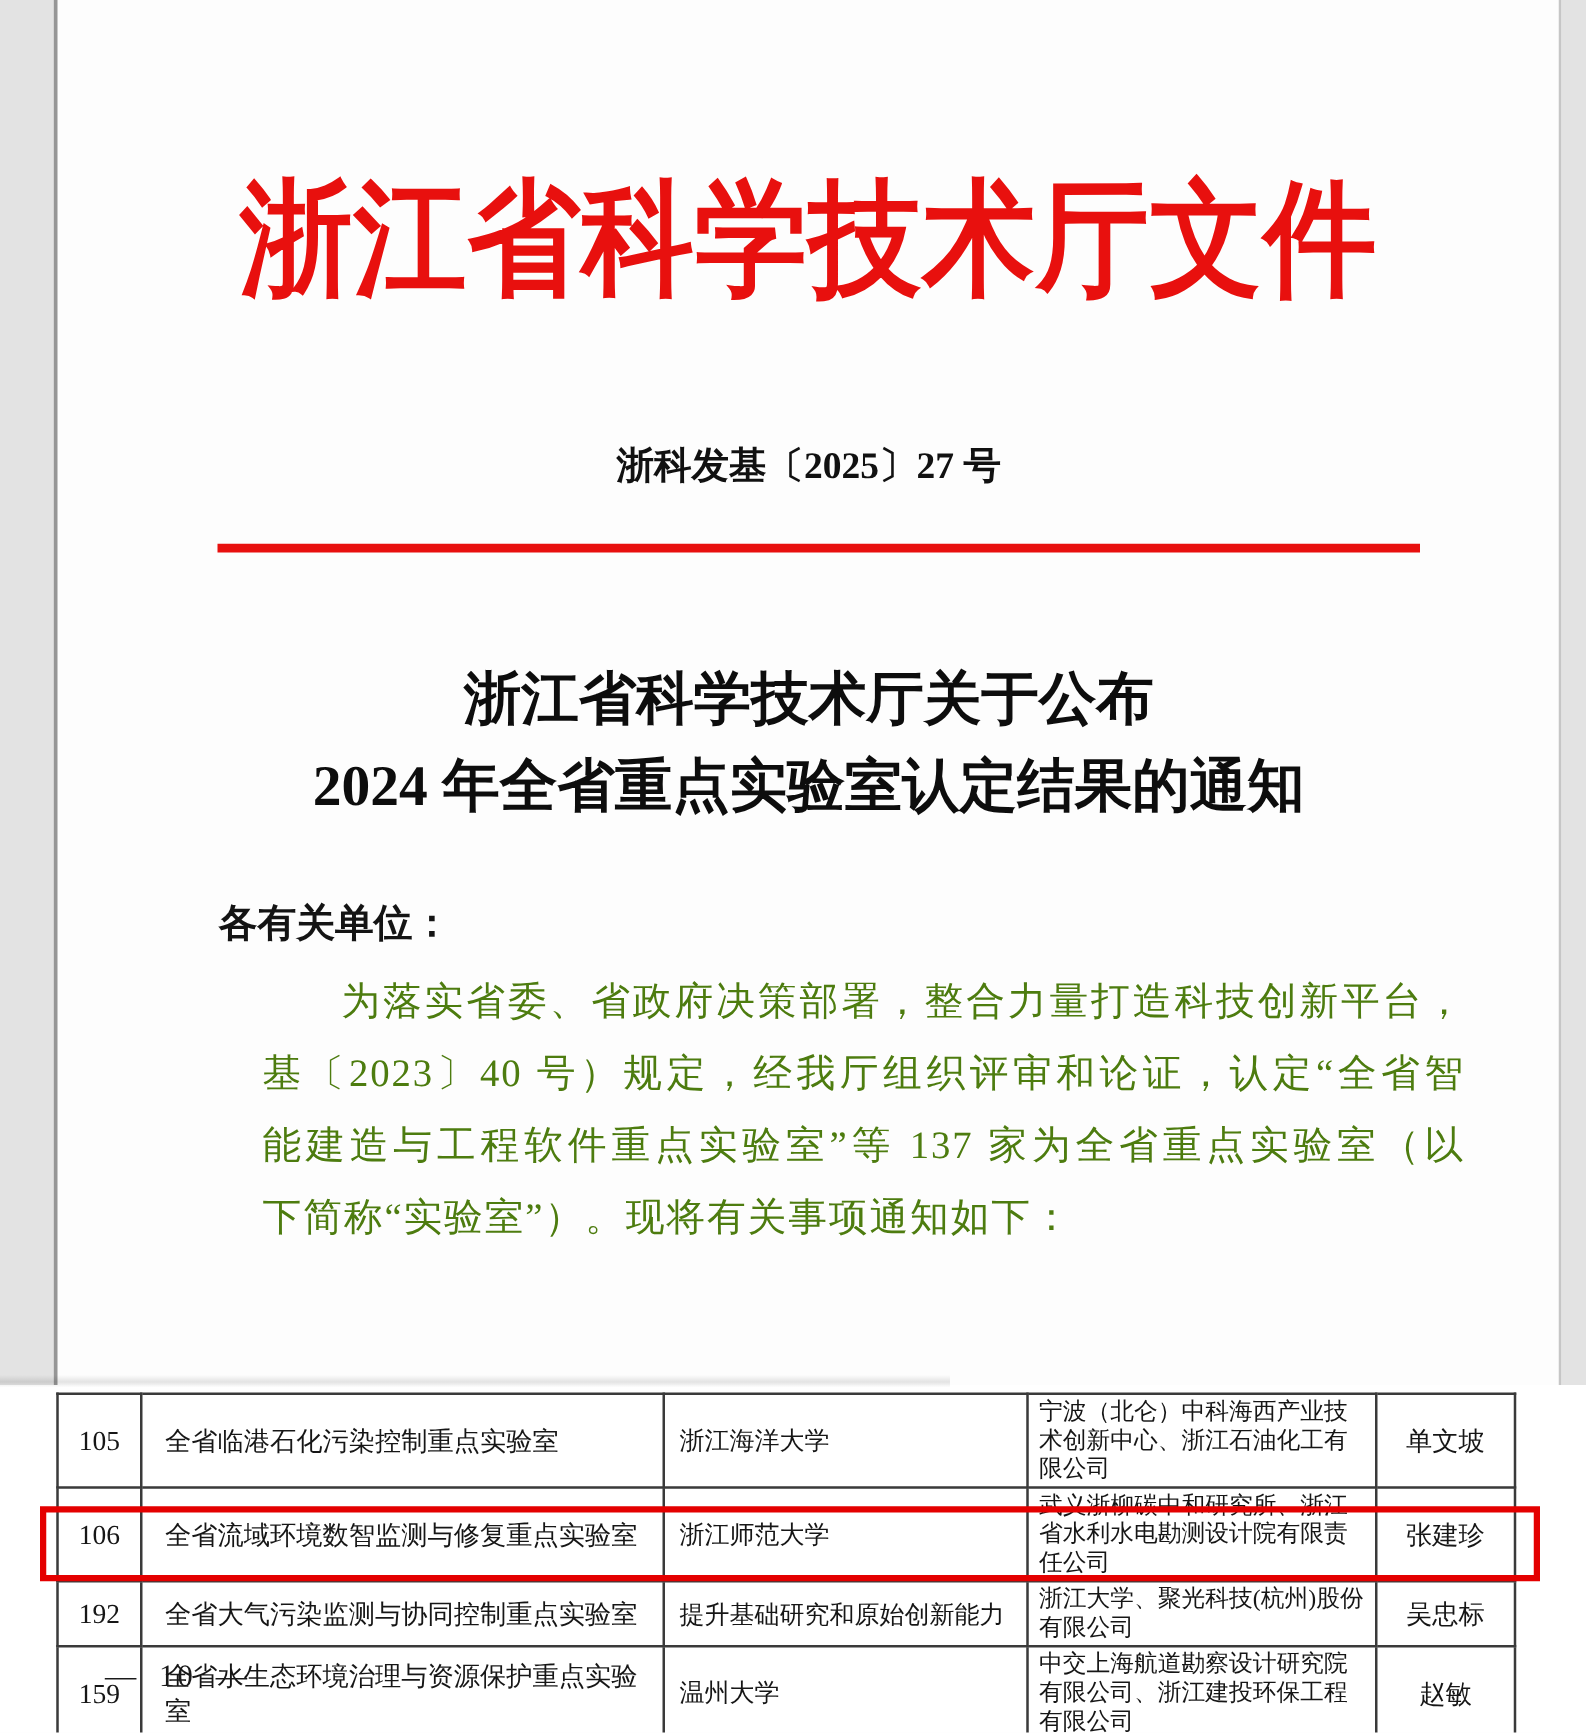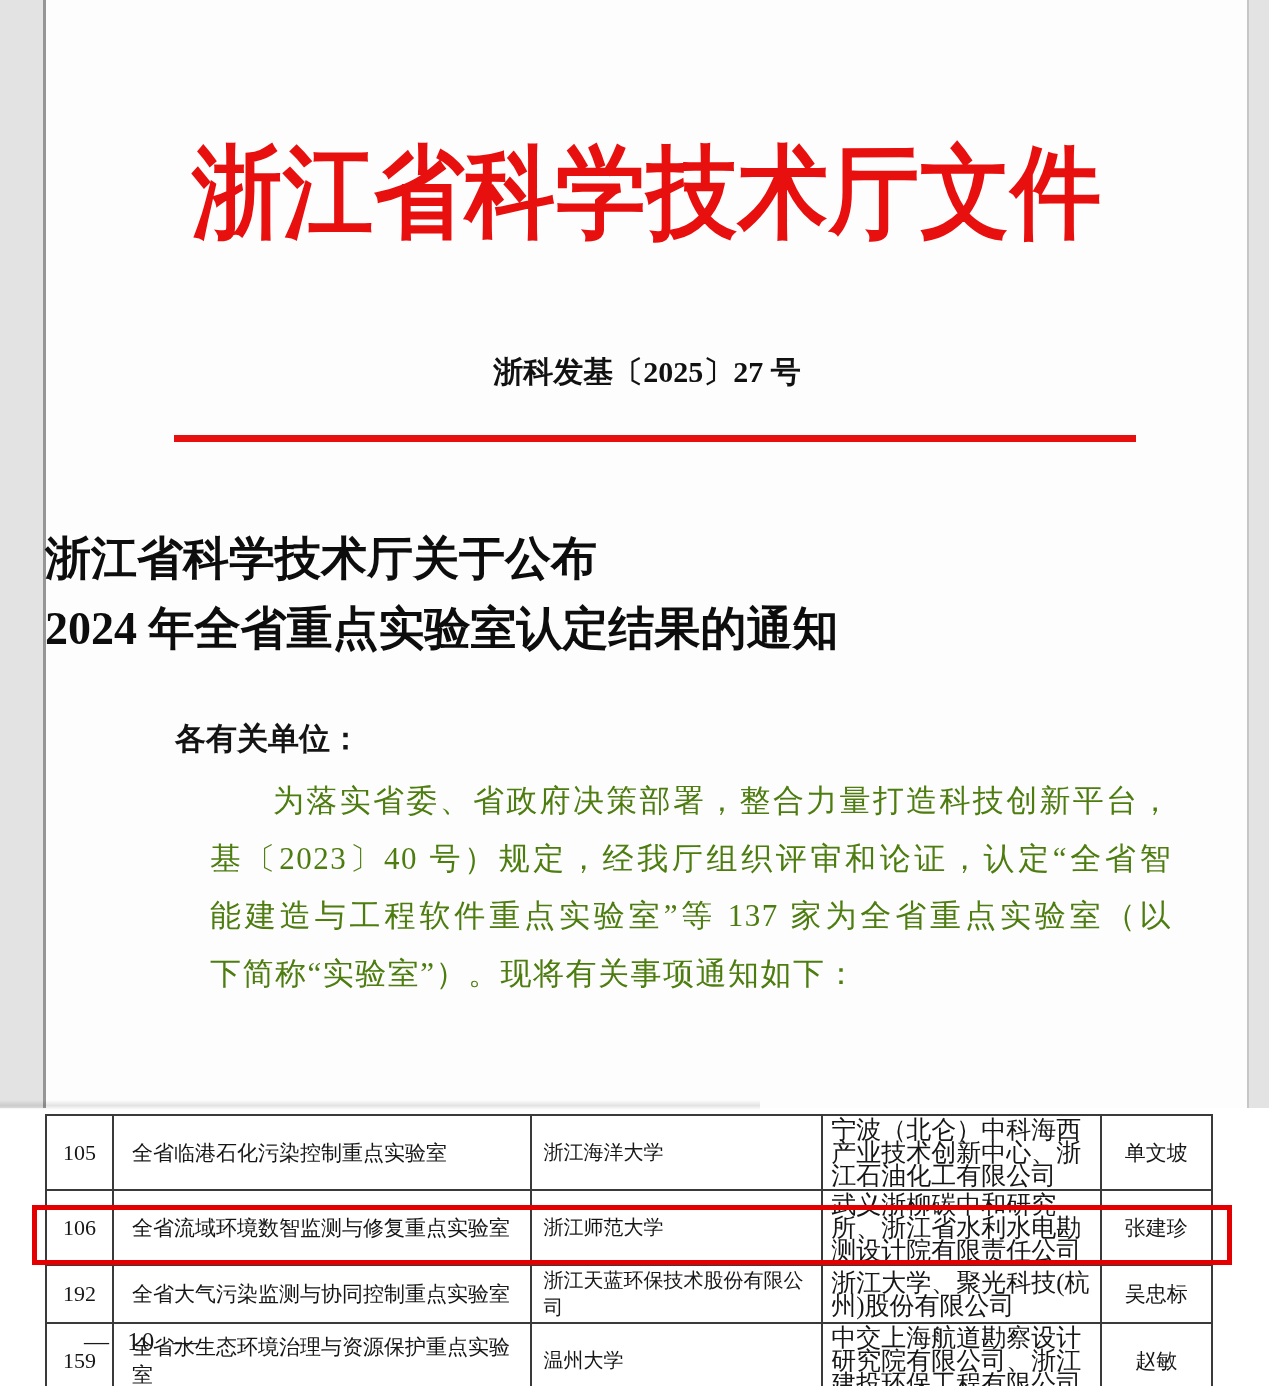--- a/index.html
+++ b/index.html
@@ -29,21 +29,21 @@
   }
   .header-title span { display:inline-block; transform:scaleY(1.12); letter-spacing:1px; }
   .doc-number {
     position:absolute; left:45px; top:352px; width:1204px;
     text-align:center; font-size:30px; font-weight:700; color:#111;
   }
   .red-rule {
     position:absolute; left:174px; top:435px; width:962px; height:7px;
   }
   
-  .notice-title { position:absolute; left:45px; width:1204px; 
+  .notice-title { position:absolute; left:45px; width:1204px; text-align:center;
     font-size:46px; font-weight:700; color:#0d0d0d; white-space:nowrap; }
   .notice-line1 { top:528px; }
   .notice-line2 { top:598px; }
   
   .salutation {
     position:absolute; left:175px; top:718px; font-size:31px; color:#141414;font-weight:bold;
   }
   .body-para {
     position:absolute; left:175px; top:772px; width:962px;
     font-size:31px; color:#4d7c0f; line-height:57.5px;margin-left:35px;
@@ -65,21 +65,21 @@
     position:absolute; left:45px; top:1114px; width:1168px;
     border-collapse:collapse; table-layout:fixed;
   }
   table.labs td {
     border:2px solid #3a3a3a; height:48px; vertical-align:middle;
     color:#161616; box-sizing:border-box;margin-top:44px;
   }
   td.c-no   { width:65px;  text-align:center; font-size:22px; }
   td.c-lab  { width:405px; font-size:21px; padding-left:18px; }
   td.c-host { width:283px; font-size:20px; padding-left:12px; }
-  td.c-part { width:270px; font-size:25px; line-height:23px; padding:2px 8px; }
+  td.c-part { width:270px; font-size:19px; line-height:23px; padding:2px 8px; }
   td.c-dir  { width:108px; text-align:center; font-size:21px; }
   .highlight-box {
     position:absolute; left:32px; top:1205px; width:1200px; height:60px;
     border:5px solid #e40000; box-sizing:border-box; background:transparent;
   }
   .page-number {
     position:absolute; left:84px; top:1328px; font-size:25px; color:#1a1a1a;
     word-spacing:8px; letter-spacing:2px;
   }
 </style>
@@ -125,21 +125,21 @@
     <tr>
       <td class="c-no">106</td>
       <td class="c-lab">全省流域环境数智监测与修复重点实验室</td>
       <td class="c-host">浙江师范大学</td>
       <td class="c-part">武义浙柳碳中和研究所、浙江省水利水电勘测设计院有限责任公司</td>
       <td class="c-dir">张建珍</td>
     </tr>
     <tr>
       <td class="c-no">192</td>
       <td class="c-lab">全省大气污染监测与协同控制重点实验室</td>
-      <td class="c-host">浙江天蓝环保技术股份有限公司</td>
+      <td class="c-host">提升基础研究和原始创新能力</td>
       <td class="c-part">浙江大学、聚光科技(杭州)股份有限公司</td>
       <td class="c-dir">吴忠标</td>
     </tr>
     <tr>
       <td class="c-no">159</td>
       <td class="c-lab">全省水生态环境治理与资源保护重点实验室</td>
       <td class="c-host">温州大学</td>
       <td class="c-part">中交上海航道勘察设计研究院有限公司、浙江建投环保工程有限公司</td>
       <td class="c-dir">赵敏</td>
     </tr>

